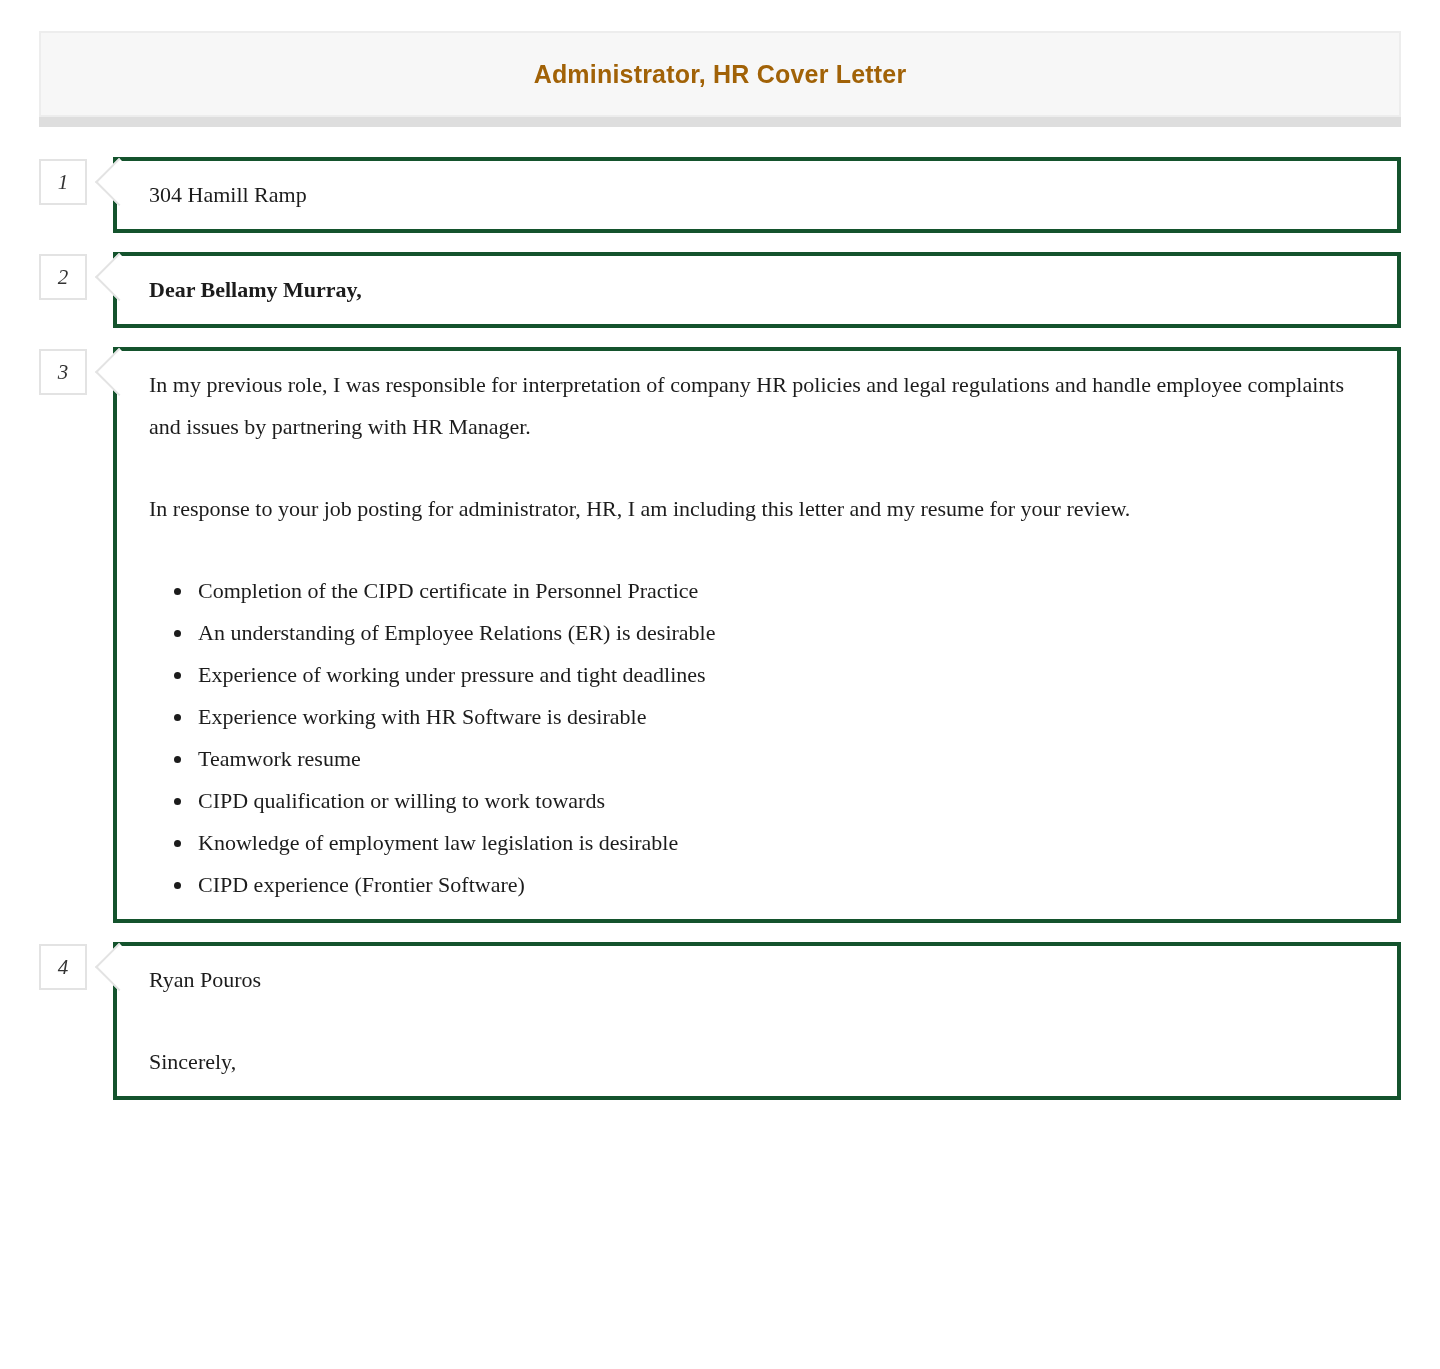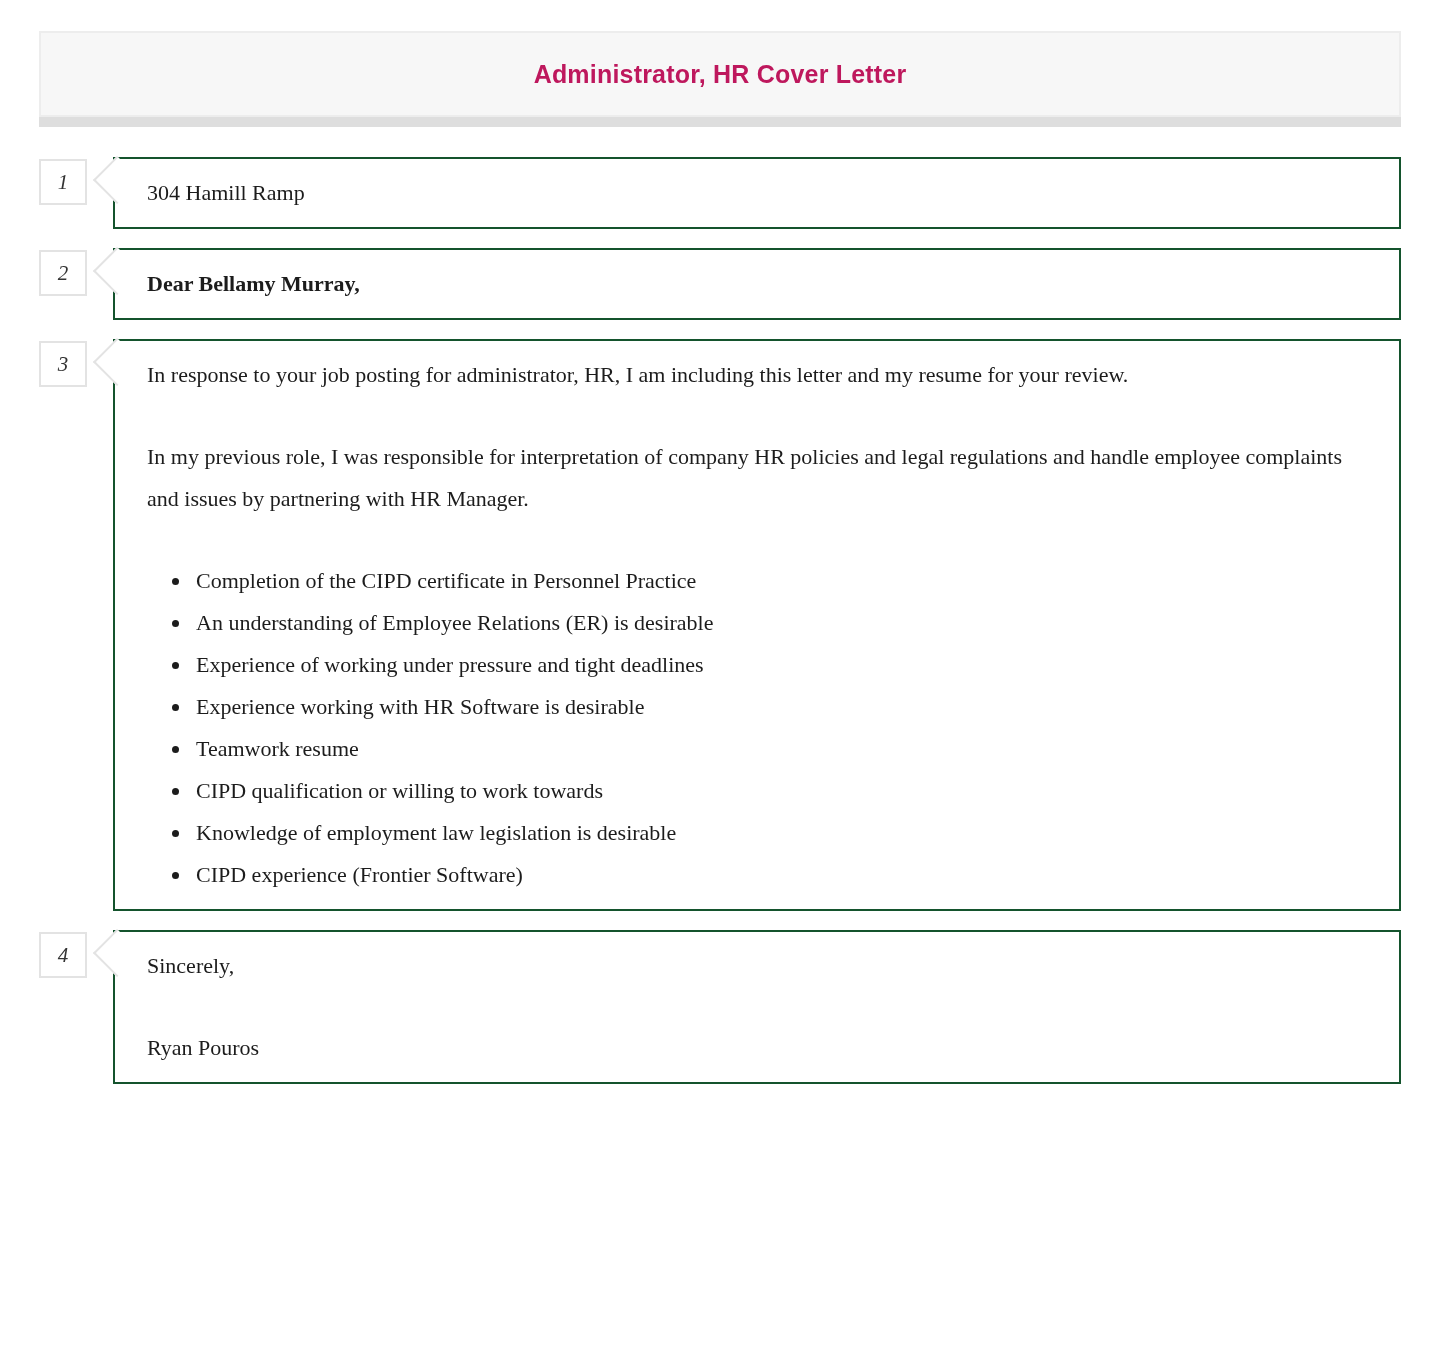--- a/index.html
+++ b/index.html
@@ -25,21 +25,21 @@
     height: 86px;
     display: flex;
     align-items: center;
     justify-content: center;
   }
   .title-bar h1 {
     margin: 0;
     font-family: "Liberation Sans", sans-serif;
     font-weight: bold;
     font-size: 25px;
-    color: #be185d;
+    color: #a16207;
     letter-spacing: 0.2px;
   }
   .title-strip {
     height: 10px;
     background: #dedede;
     margin-bottom: 30px;
   }
 
   
   .section {
@@ -60,21 +60,21 @@
     justify-content: center;
     font-family: "Liberation Serif", serif;
     font-style: italic;
     font-size: 21px;
     color: #333333;
   }
   .bubble {
     position: relative;
     flex: 1;
     background: #ffffff;
-    border: 2px solid #14532d;
+    border: 4px solid #14532d;
     padding: 13px 32px;
     font-size: 22px;
     line-height: 42px;
   }
   .bubble::before {
     content: "";
     position: absolute;
     left: -15px;
     top: 4px;
     width: 32px;
@@ -120,38 +120,38 @@
     <div class="bubble">
       <div class="bold-line">Dear Bellamy Murray,</div>
     </div>
   </div>
 
   <div class="section">
     <div class="badge">
       <span>3</span>
     </div>
     <div class="bubble">
+      <p>In my previous role, I was responsible for interpretation of company HR policies and legal regulations and handle employee complaints and issues by partnering with HR Manager.</p>
       <p>In response to your job posting for administrator, HR, I am including this letter and my resume for your review.</p>
-      <p>In my previous role, I was responsible for interpretation of company HR policies and legal regulations and handle employee complaints and issues by partnering with HR Manager.</p>
       <ul>
         <li>Completion of the CIPD certificate in Personnel Practice</li>
         <li>An understanding of Employee Relations (ER) is desirable</li>
         <li>Experience of working under pressure and tight deadlines</li>
         <li>Experience working with HR Software is desirable</li>
         <li>Teamwork resume</li>
         <li>CIPD qualification or willing to work towards</li>
         <li>Knowledge of employment law legislation is desirable</li>
         <li>CIPD experience (Frontier Software)</li>
       </ul>
     </div>
   </div>
 
   <div class="section">
     <div class="badge">
       <span>4</span>
     </div>
     <div class="bubble">
+      <p>Ryan Pouros</p>
       <p>Sincerely,</p>
-      <p>Ryan Pouros</p>
     </div>
   </div>
 
 </div>
 
 </body></html>

